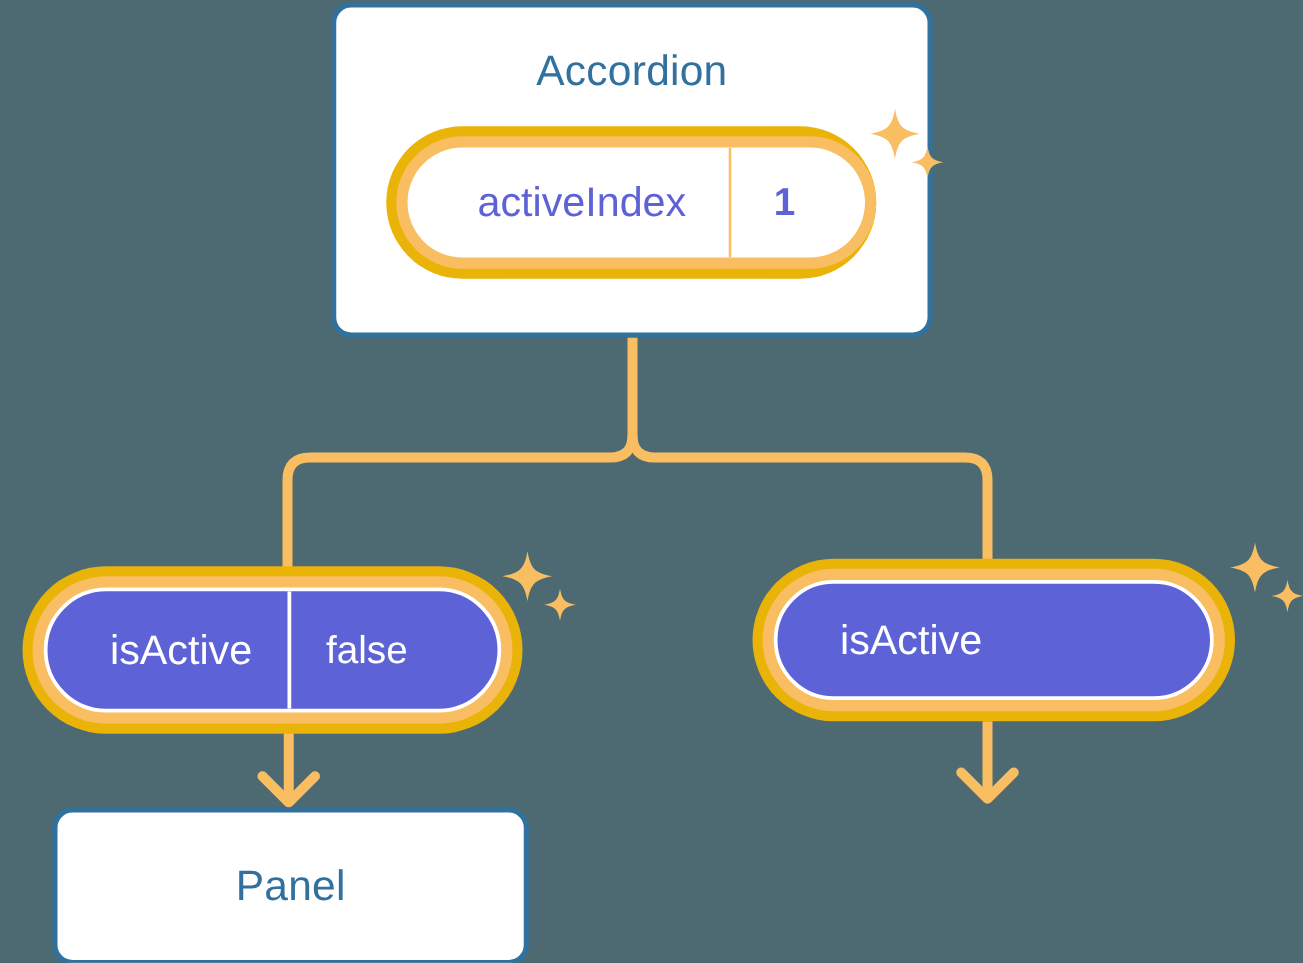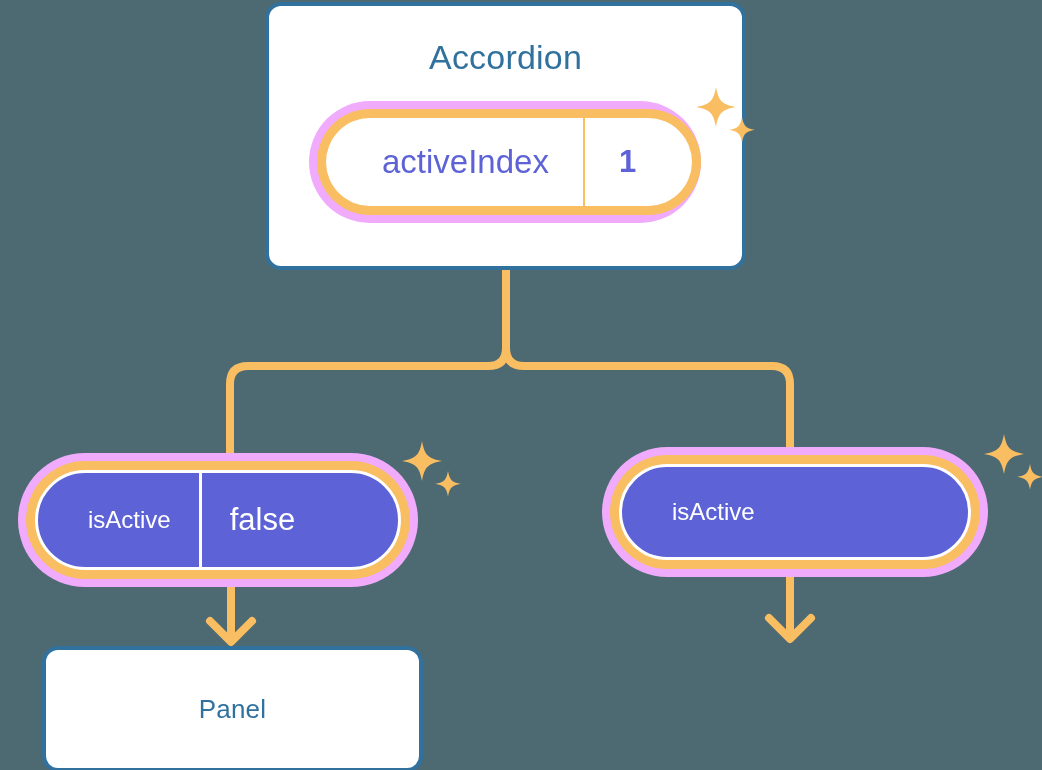--- a/index.html
+++ b/index.html
@@ -62,30 +62,30 @@
 
   
   .panel-card {
     width: 381px;
     height: 126px;
     display: flex;
     align-items: center;
     justify-content: center;
   }
   #panel-card-left  { left: 42px;  top: 646px; }
-  .panel-card .card-title { font-size: 26px; }
+  .panel-card .card-title { font-size: 34px; }
 
   
   .pill {
     position: absolute;
     z-index: 4;
     display: flex;
     align-items: stretch;
     border-radius: 999px;
-    background: #f0abfc;               
+    background: #eab308;               
     padding: 8px;
   }
   .pill-ring {
     flex: 1 1 auto;
     display: flex;
     align-items: stretch;
     border-radius: 999px;
     background: #f9bd62;               
     padding: 9px;
   }
@@ -119,21 +119,21 @@
     border-left: 2px solid #f9bd62;
   }
 
   
   .pill-solid .pill-inner {
     background: #5d63d6;
     border: 3px solid #ffffff;
   }
   .pill-solid .pill-key {
     color: #ffffff;
-    font-size: 24px;
+    font-size: 33px;
     font-weight: 400;
     padding: 0 28px 0 50px;
   }
   .pill-solid .pill-val {
     color: #ffffff;
     font-size: 31px;
     font-weight: 400;
     padding: 0 52px 0 28px;
     border-left: 3px solid #ffffff;
   }

